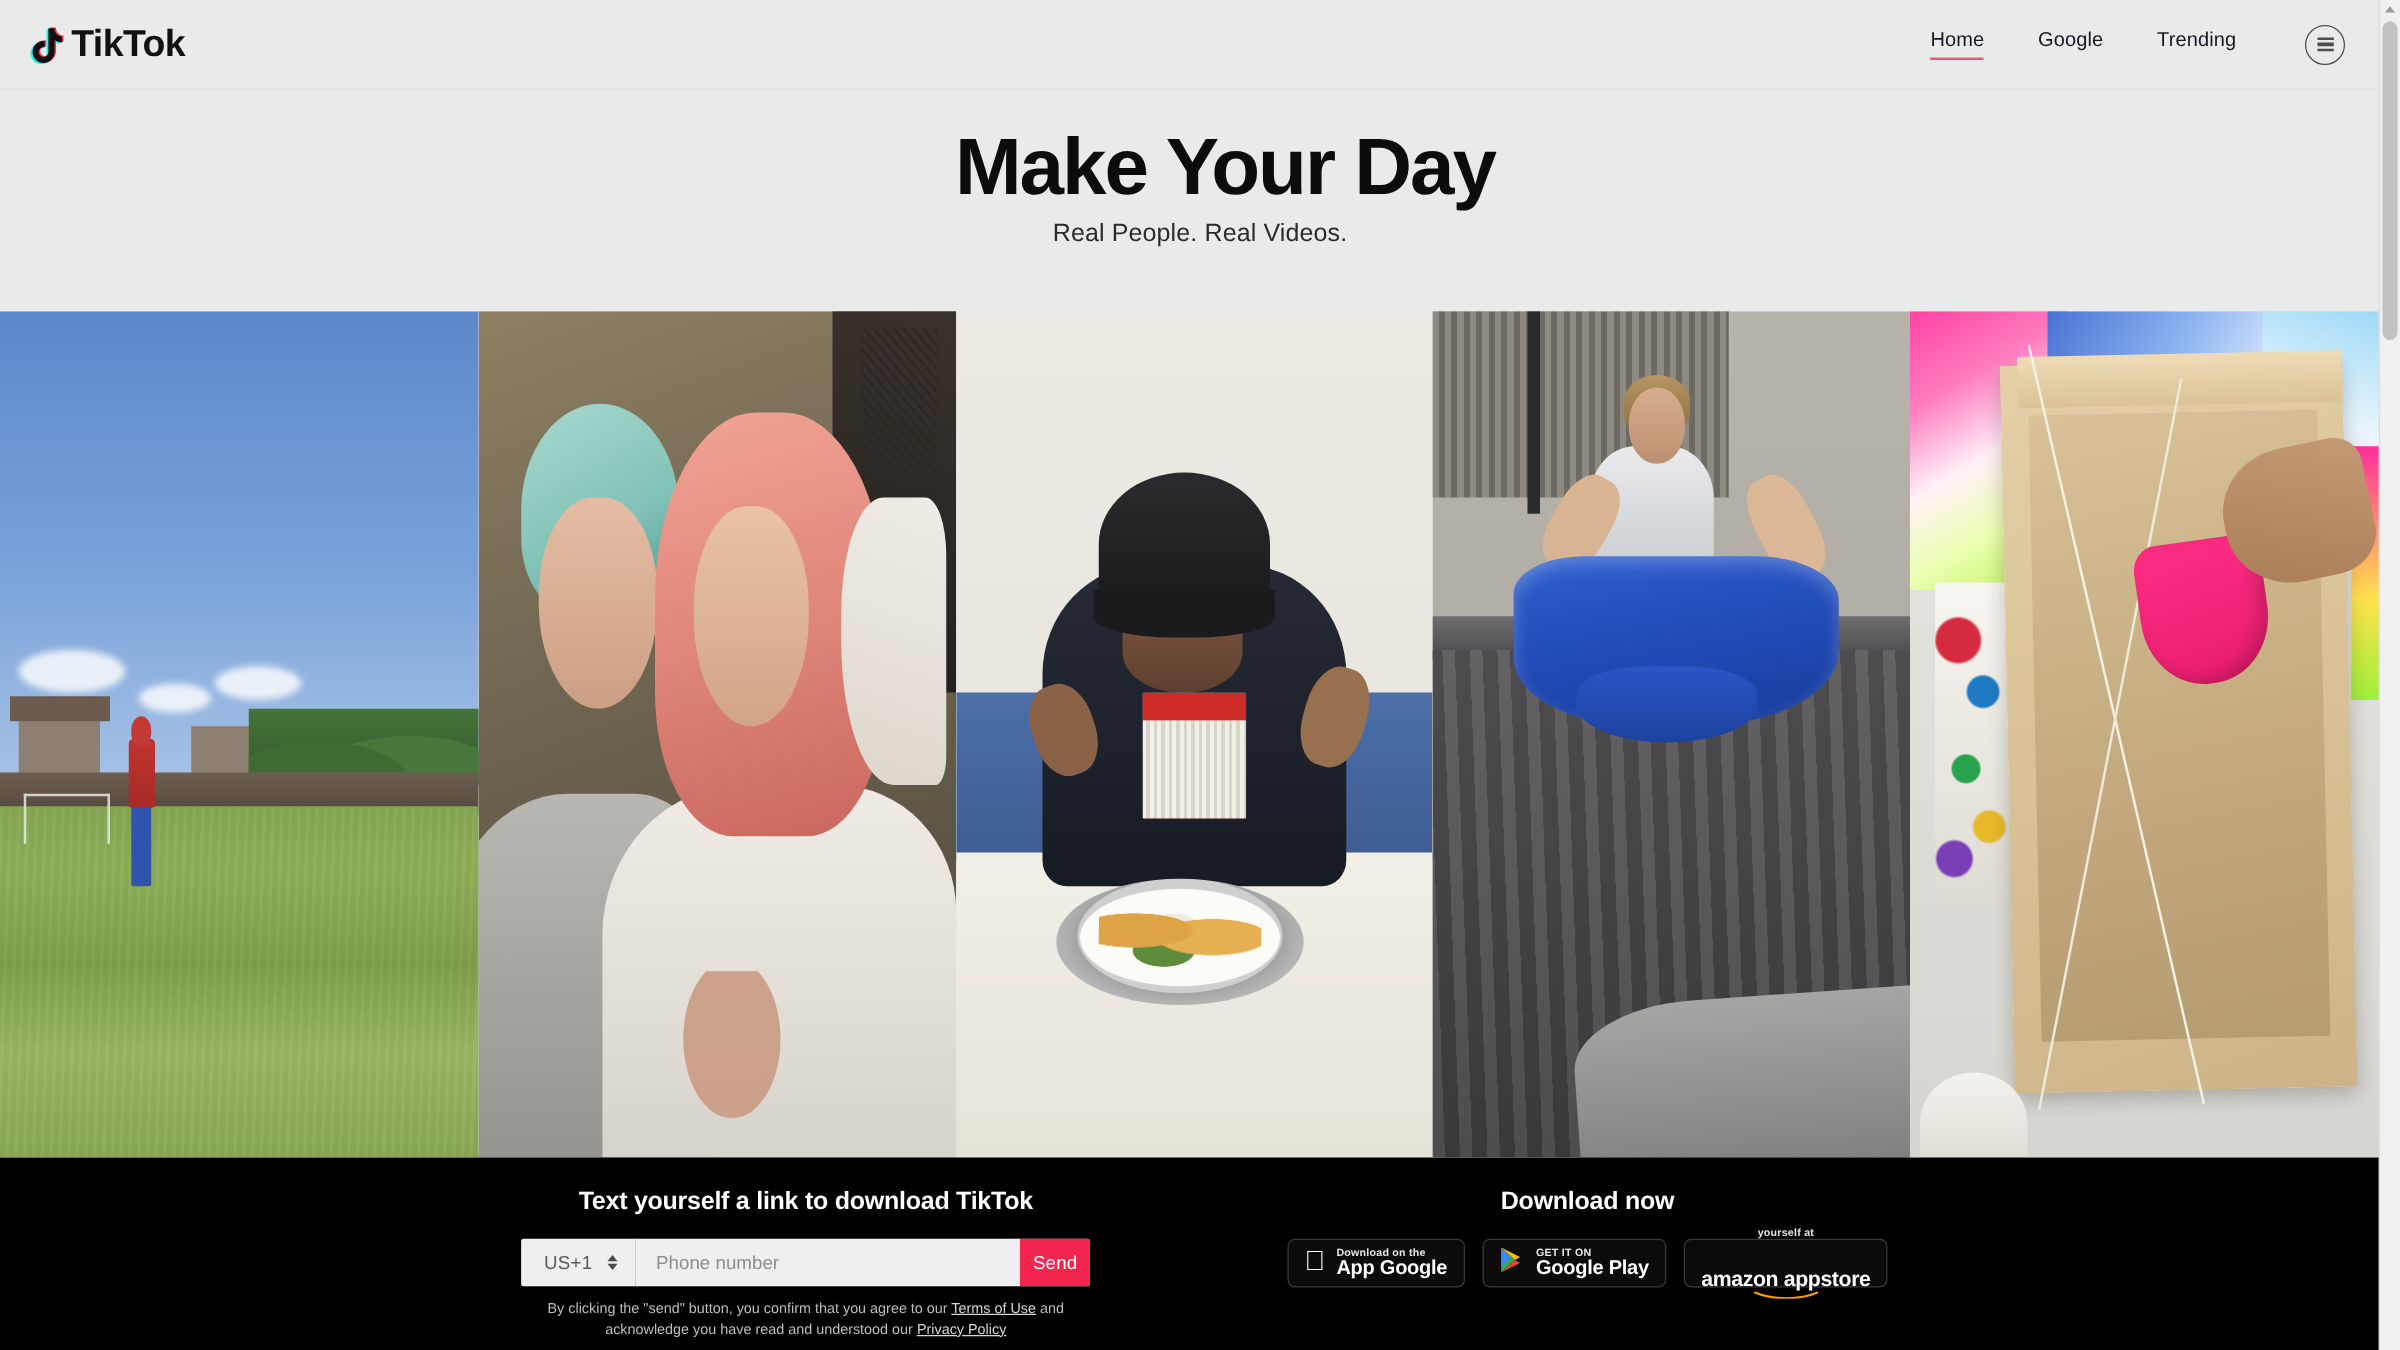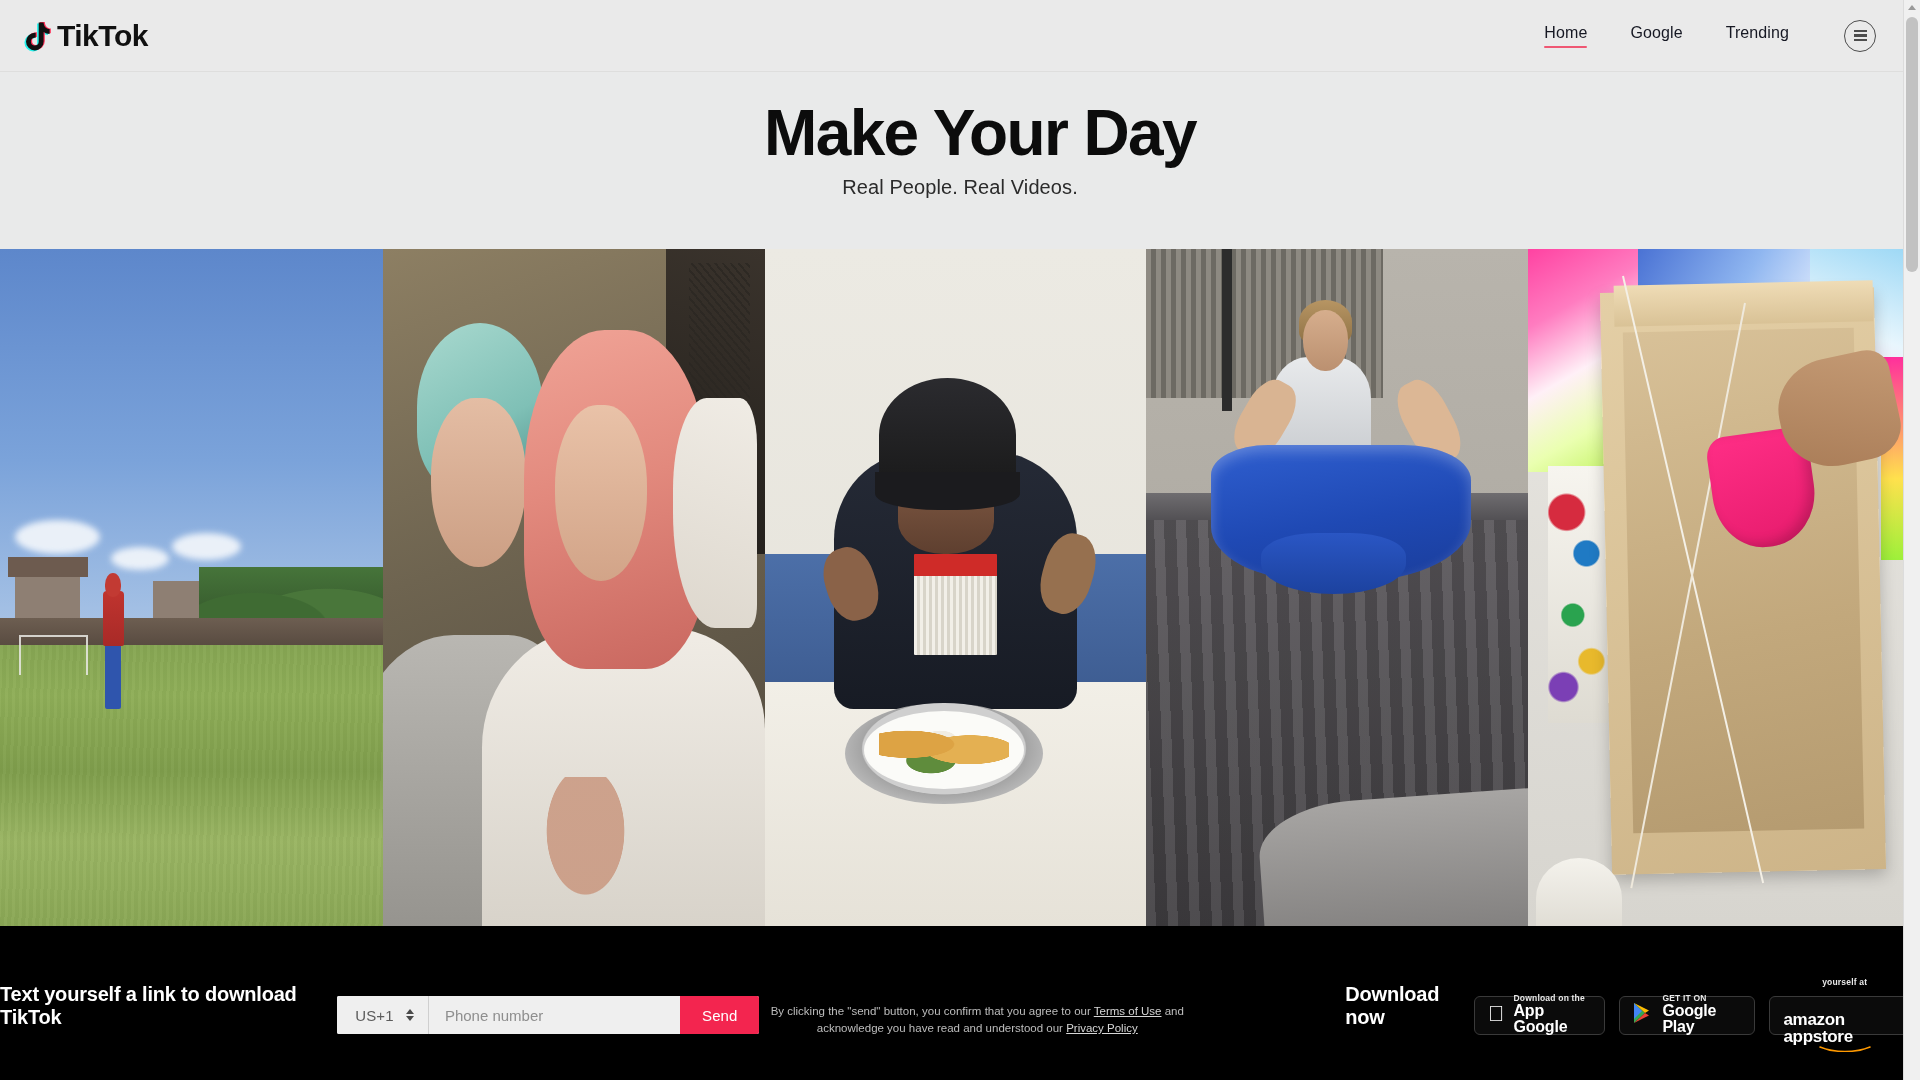--- a/index.html
+++ b/index.html
@@ -262,21 +262,21 @@
   
   .footer {
     position:absolute; left:0; right:0; bottom:0;
     height:154px;
     background:#000;
     display:flex;
     justify-content:center;
     gap:150px;
     padding-top:24px;
   }
-  .f-col { display:flex; flex-direction:row; align-items:center;justify-content:space-between; }
+  .f-col { display:flex; flex-direction:column; align-items:center; }
   .f-title {
     color:#fff; font-size:20px; font-weight:bold; letter-spacing:-0.2px;
     margin-bottom:18px;
   }
   .sms-form {
     display:flex; align-items:stretch;
     width:455px; height:38px;
     background:#efefef; border-radius:2px; overflow:hidden;
   }
   .country-wrap {
@@ -291,21 +291,21 @@
     border-right:4px solid transparent; }
   .stepper i.up { border-bottom:5px solid #4a4a4a; }
   .stepper i.dn { border-top:5px solid #4a4a4a; }
   .phone-input {
     flex:1; border:none; outline:none; background:#efefef;
     font-family:"Liberation Sans", sans-serif;
     font-size:15px; color:#333; padding:0 16px;
   }
   .phone-input::placeholder { color:#8e8e8e; }
   .send-btn {
-    width:79px; border:none; background:#f3254f; color:#fff;
+    width:56px; border:none; background:#f3254f; color:#fff;
     font-family:"Liberation Sans", sans-serif;
     font-size:15px; cursor:pointer; letter-spacing:.1px;
   }
   .legal {
     margin-top:10px; width:470px; text-align:center;
     font-size:11.5px; color:#bdbdbd; line-height:1.45;
   }
   .legal a { color:#d6d6d6; text-decoration:underline; cursor:pointer; }
 
   .badges { display:flex; gap:14px; }

